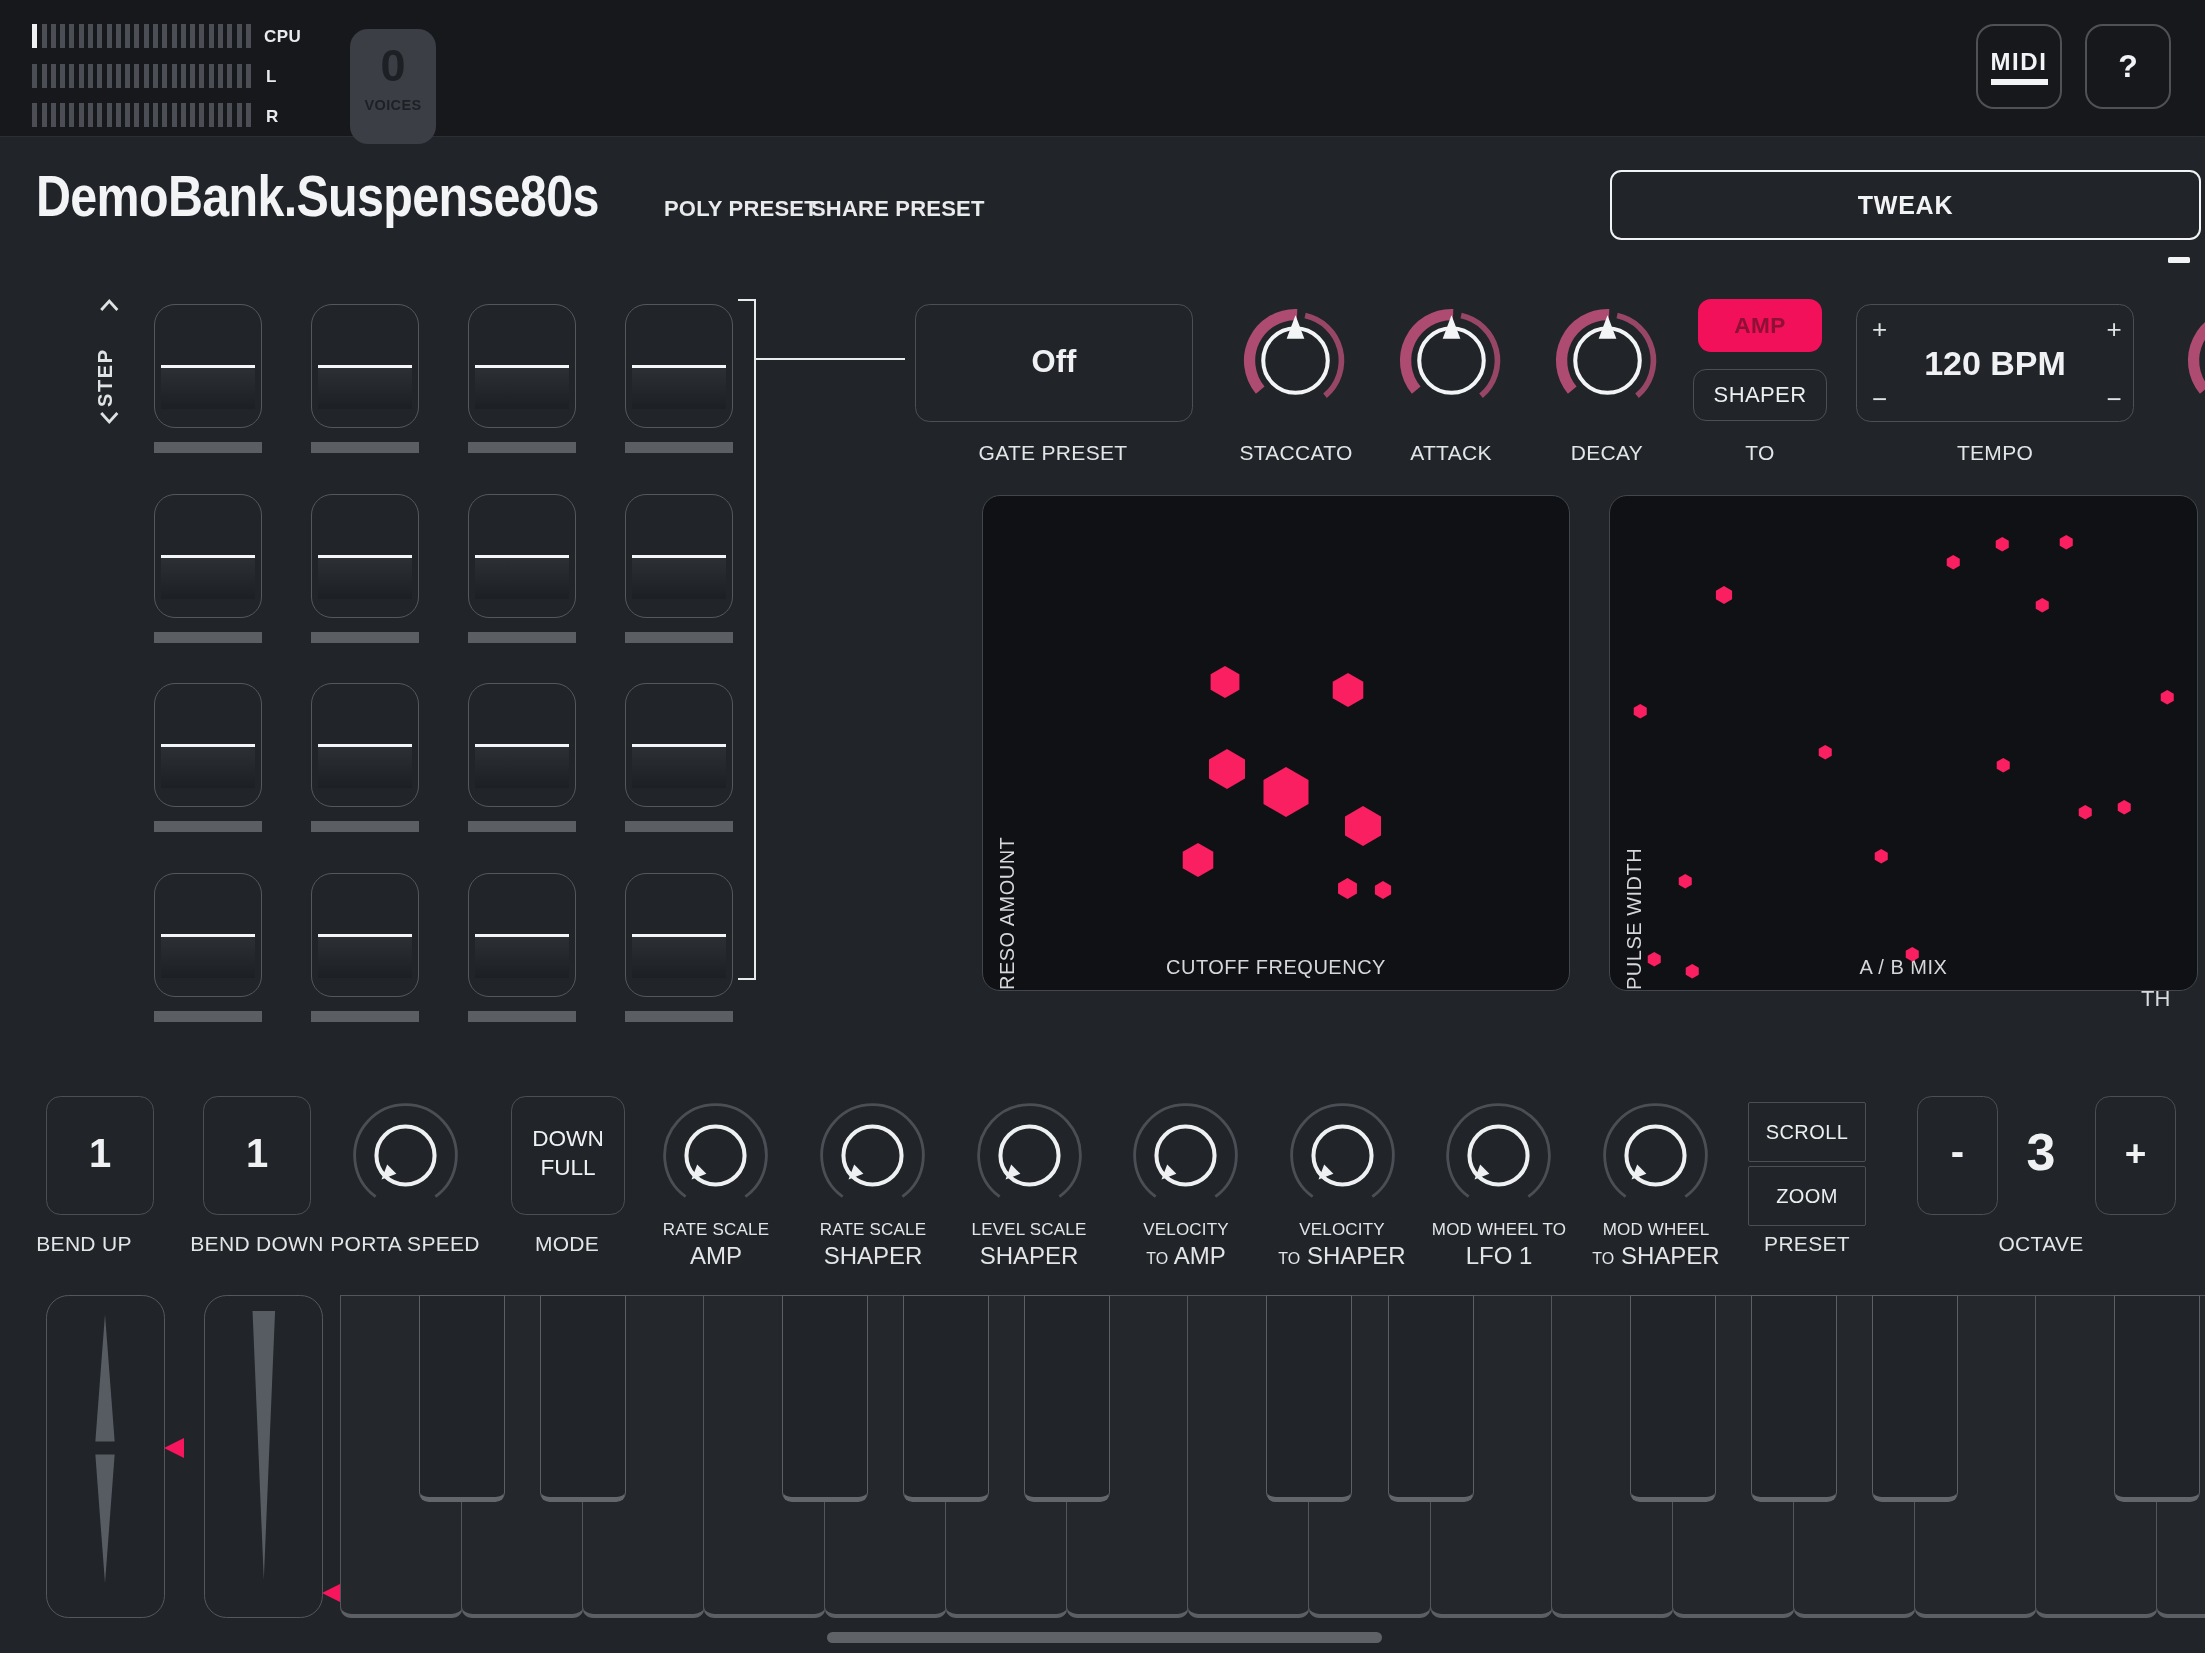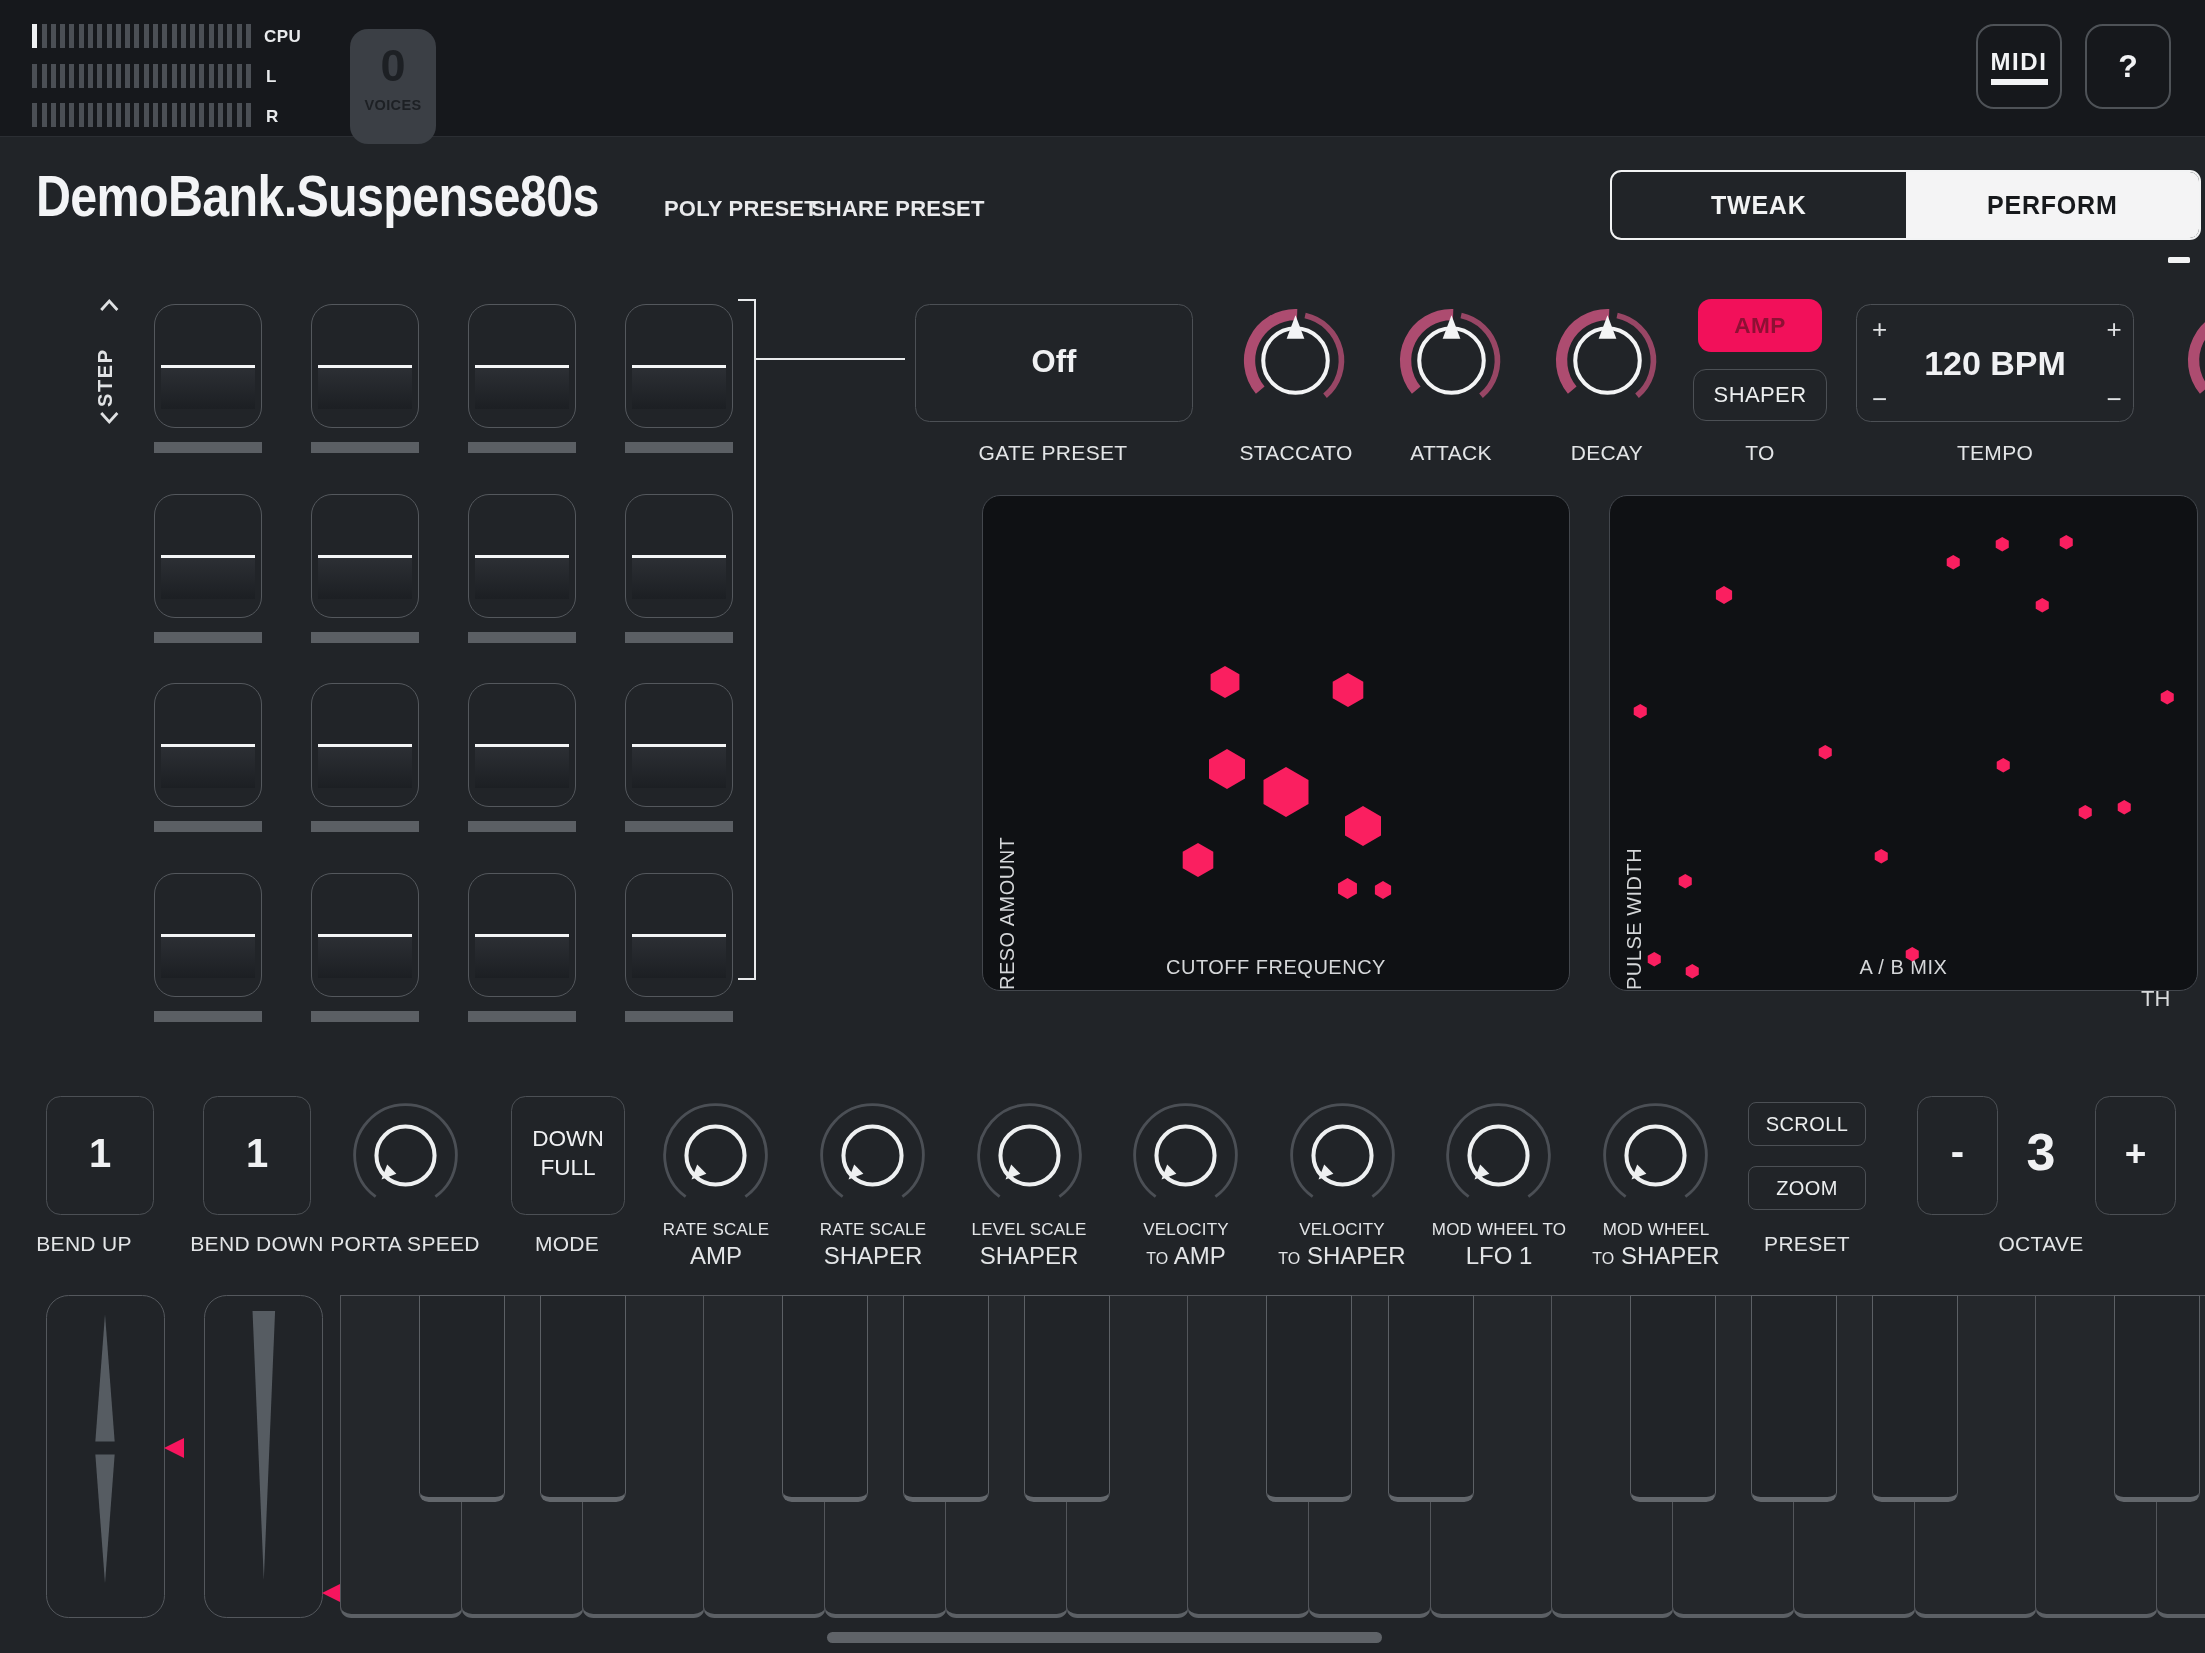--- a/index.html
+++ b/index.html
@@ -61,22 +61,22 @@
   .pad-xlabel { position:absolute; width:100%; bottom:11.3px; text-align:center; font-size:20px;
                 color:#d5d7d9; font-weight:500; letter-spacing:0.5px; }
   .hex { position:absolute; background:#fa1f60;
          clip-path:polygon(50% 0%, 95% 26%, 95% 74%, 50% 100%, 5% 74%, 5% 26%); }
   .stray { position:absolute; left:2141px; top:986px; font-size:22px; color:#d9dbdd; font-weight:500; }
   .knob { position:absolute; cursor:pointer; }
   .kl { position:absolute; transform:translateX(-50%); text-align:center; white-space:nowrap; color:#e3e5e7; }
   .kl .l1 { display:block; font-size:17px; letter-spacing:0.2px; }
   .kl .l2 { display:block; font-size:24px; font-weight:500; margin-top:1.6px; }
   .kl .sm { font-size:16px; }
-  .opt-btn { position:absolute; left:1748px; width:118px; height:44px; border:1.6px solid #4c5055;
-             border-radius:8px; display:flex; align-items:center; justify-content:center;
+  .opt-btn { position:absolute; left:1748px; width:118px; height:60px; border:1.6px solid #4c5055;
+             border-radius:2px; display:flex; align-items:center; justify-content:center;
              font-size:20px; color:#eceeef; letter-spacing:0.4px; cursor:pointer; }
   .oct-val { position:absolute; left:2041px; top:1122px; transform:translateX(-50%);
              font-size:52px; font-weight:bold; color:#f0f1f3; }
   .wheel { position:absolute; top:1295px; width:119px; height:323px; border:1.6px solid #54585d;
            border-radius:22.6px; cursor:pointer; }
   .pointer-left { position:absolute; width:0; height:0; border-top:10.5px solid transparent;
                   border-bottom:10.5px solid transparent; border-right:20px solid #f7155e; }
   .wkey { position:absolute; top:1295px; width:123px; height:323px; background:#24272b;
           border:1.6px solid #53565b; border-bottom:4px solid #5c6065;
           border-radius:0 0 11.3px 11.3px; cursor:pointer; }
@@ -179,21 +179,20 @@
   <div class="sq-btn" style="left:2085px;">
     <span class="help-glyph">?</span>
   </div>
 </div>
 
 <div class="title">DemoBank.Suspense80s</div>
 <div class="preset-link" style="left:664px;">POLY PRESET</div>
 <div class="preset-link" style="left:811px;">SHARE PRESET</div>
 <div class="mode-toggle">
   <div class="mode-half mode-tweak">TWEAK</div>
-  <div class="mode-half mode-perform">PERFORM</div>
 </div>
 <div class="collapse-dash"></div>
 
 <svg class="abs" style="left:98px; top:297px;" width="22.6" height="18" viewBox="0 0 28 22">
   <polyline points="4,16 14,5 24,16" stroke="#dfe1e3" stroke-width="3.5" fill="none"></polyline>
   </svg>
 <div class="step-label">STEP</div>
 <svg class="abs" style="left:98px; top:408px;" width="22.6" height="18" viewBox="0 0 28 22">
   <polyline points="4,6 14,17 24,6" stroke="#dfe1e3" stroke-width="3.5" fill="none"></polyline>
   </svg>

